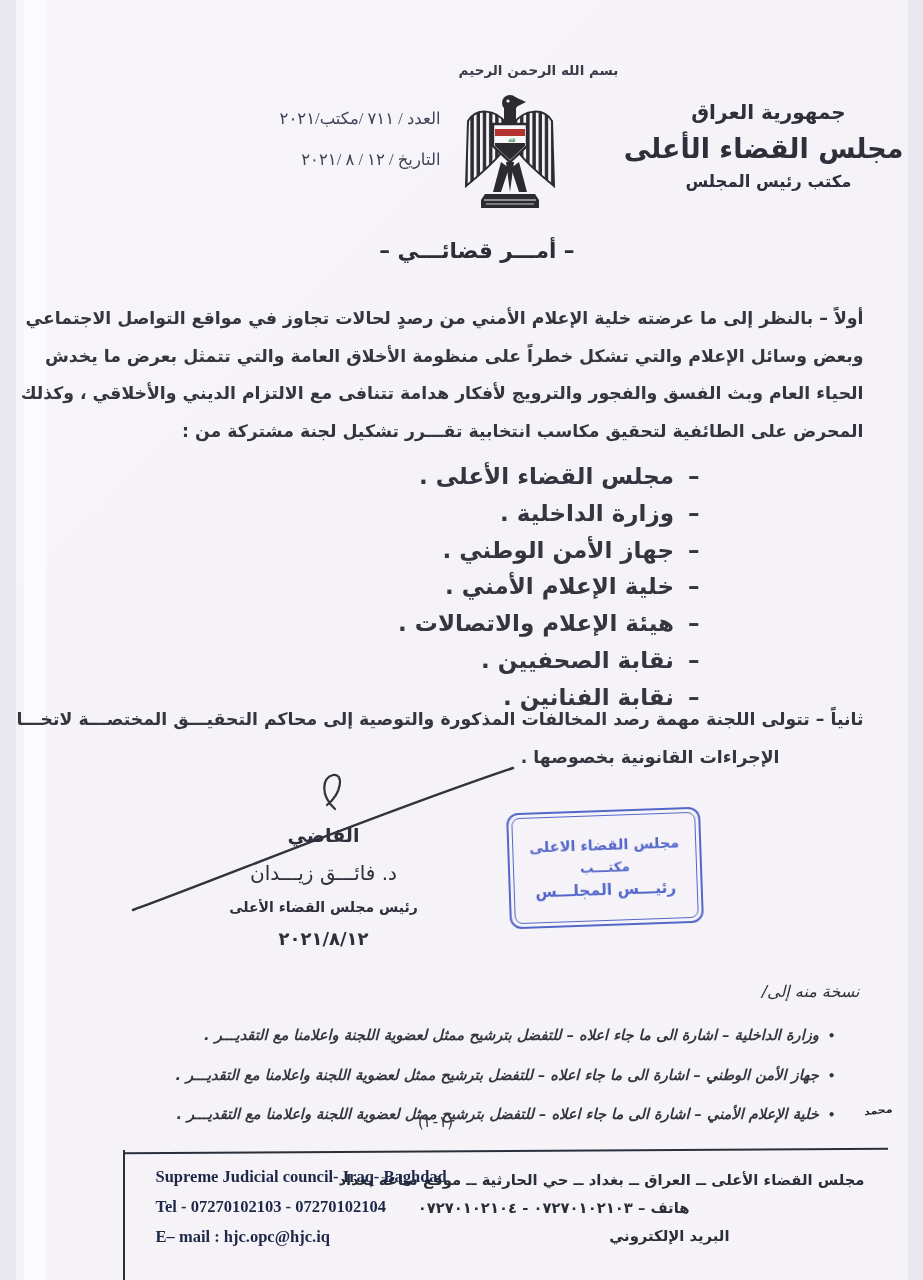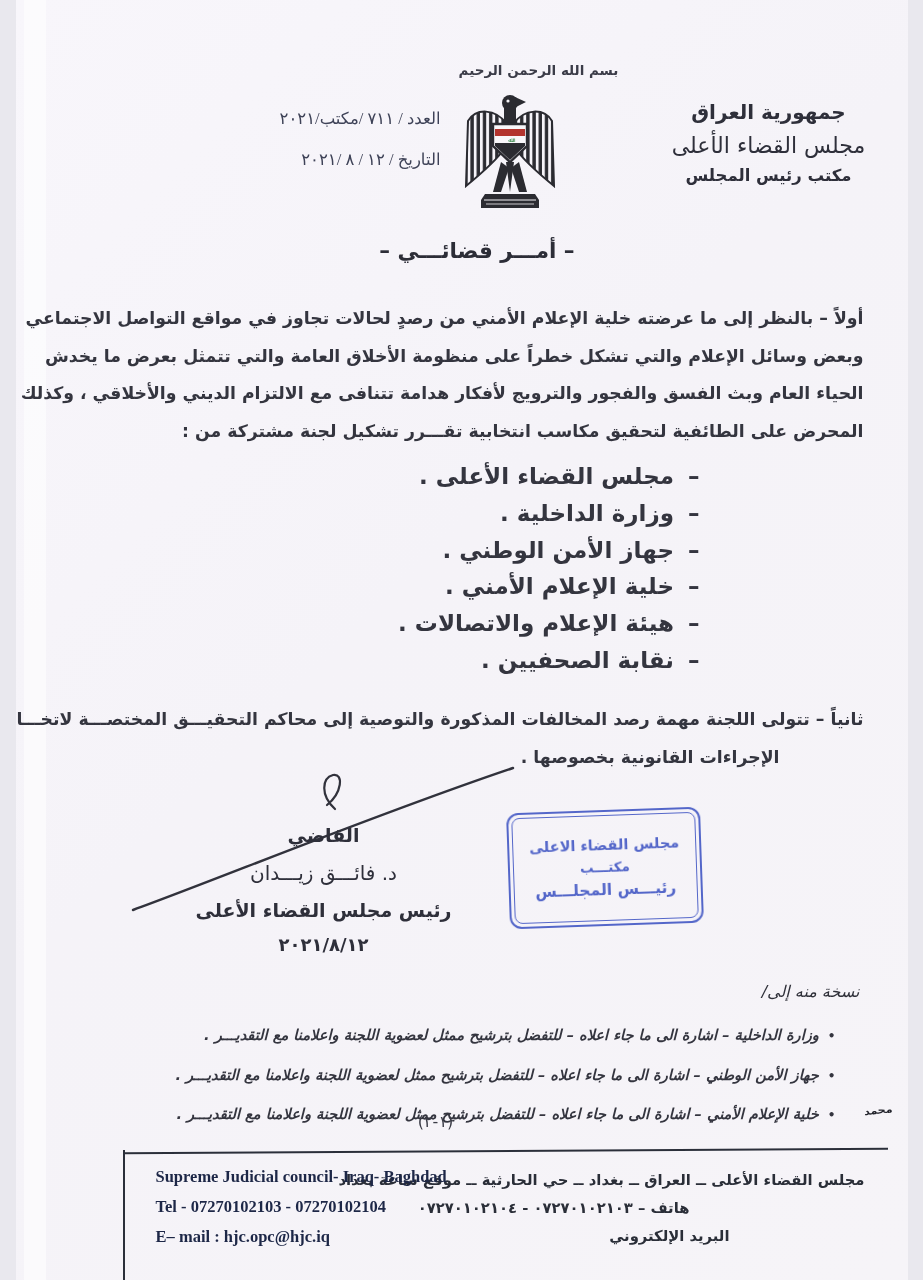--- a/index.html
+++ b/index.html
@@ -14,39 +14,39 @@
   .abs{position:absolute;}
   .ar{direction:rtl;}
   .c{text-align:center;}
   .r{text-align:right;}
   .nw{white-space:nowrap;}
 
   
   .bismillah{left:408px;top:62px;width:230px;font-size:13.5px;font-weight:bold;color:#3b3c48;}
   .hdr-right{left:618px;top:100px;width:270px;color:#2e2f3a;}
   .hdr-right .l1{font-size:20px;font-weight:bold;}
-  .hdr-right .l2{font-size:22px;font-weight:normal;margin-top:9px;letter-spacing:.5px;}
+  .hdr-right .l2{font-size:27px;font-weight:bold;margin-top:9px;letter-spacing:.5px;}
   .hdr-right .l3{font-size:16.5px;font-weight:bold;margin-top:8px;}
   .hdr-left{left:150px;top:98px;width:275px;color:#3e4257;font-size:16.5px;line-height:41px;font-family:Liberation Serif, serif;}
 
   
   .doc-title{left:0;top:238px;width:923px;font-size:21.5px;font-weight:bold;color:#2c2d37;letter-spacing:1px;}
 
   
   .para1{right:44px;left:40px;top:300px;font-size:17.3px;font-weight:bold;line-height:37.5px;color:#34353f;}
   .committee{right:208px;left:40px;top:458px;font-size:23px;font-weight:bold;line-height:36.8px;color:#34353f;}
   .committee .dash{margin-left:14px;}
   .para2{right:44px;left:40px;top:700px;font-size:17.3px;font-weight:bold;line-height:38px;color:#34353f;}
   .para2 .indent{margin-right:84px;}
 
   
   .sig-block{left:158px;top:824px;width:300px;color:#2e2f3a;}
   .sig-block .s1{font-size:19px;font-weight:bold;}
   .sig-block .s2{font-size:20px;font-weight:normal;margin-top:15px;}
-  .sig-block .s3{font-size:19px;font-weight:bold;margin-top:14px;}
+  .sig-block .s3{font-size:14px;font-weight:bold;margin-top:14px;}
   .sig-block .s4{font-size:18px;font-weight:bold;margin-top:13px;letter-spacing:2px;}
   .sig-svg{left:105px;top:752px;pointer-events:none;}
 
   
   .stamp{left:492px;top:810px;width:184px;height:106px;transform:rotate(-2deg);
     border:2.5px solid #4257c4;border-radius:12px;padding:3px;opacity:.9;filter:blur(.3px);}
   .stamp-inner{width:100%;height:100%;box-sizing:border-box;border:1.5px solid #4257c4;border-radius:8px;
     display:flex;flex-direction:column;justify-content:center;gap:6px;color:#4257c4;text-align:center;}
   .stamp-inner .t1{font-size:14.5px;font-weight:bold;}
   .stamp-inner .t2{font-size:13.5px;font-weight:bold;}
@@ -131,20 +131,21 @@
     <div class="nw">المحرض على الطائفية لتحقيق مكاسب انتخابية تقـــرر تشكيل لجنة مشتركة من :</div>
   </div>
 
   <div class="abs committee ar r">
     <div class="nw"><span class="dash">–</span><span>مجلس القضاء الأعلى .</span></div>
     <div class="nw"><span class="dash">–</span><span>وزارة الداخلية .</span></div>
     <div class="nw"><span class="dash">–</span><span>جهاز الأمن الوطني .</span></div>
     <div class="nw"><span class="dash">–</span><span>خلية الإعلام الأمني .</span></div>
     <div class="nw"><span class="dash">–</span><span>هيئة الإعلام والاتصالات .</span></div>
     <div class="nw"><span class="dash">–</span><span>نقابة الصحفيين .</span></div>
+    <div class="nw"><span class="dash">–</span><span>نقابة الفنانين .</span></div>
   </div>
 
   <div class="abs para2 ar r">
     <div class="nw">ثانياً – تتولى اللجنة مهمة رصد المخالفات المذكورة والتوصية إلى محاكم التحقيـــق المختصـــة لاتخـــاذ</div>
     <div class="nw indent">الإجراءات القانونية بخصوصها .</div>
   </div>
 
   <svg class="abs sig-svg" width="410" height="170" viewBox="0 0 410 170">
     <path d="M12,158 C95,128 255,62 392,16" stroke="#31323c" stroke-width="2.4" fill="none" stroke-linecap="round"></path>
     <path d="M214,57 C199,43 201,26 212,23 C223,21 221,41 206,53" stroke="#31323c" stroke-width="2.2" fill="none" stroke-linecap="round"></path>

